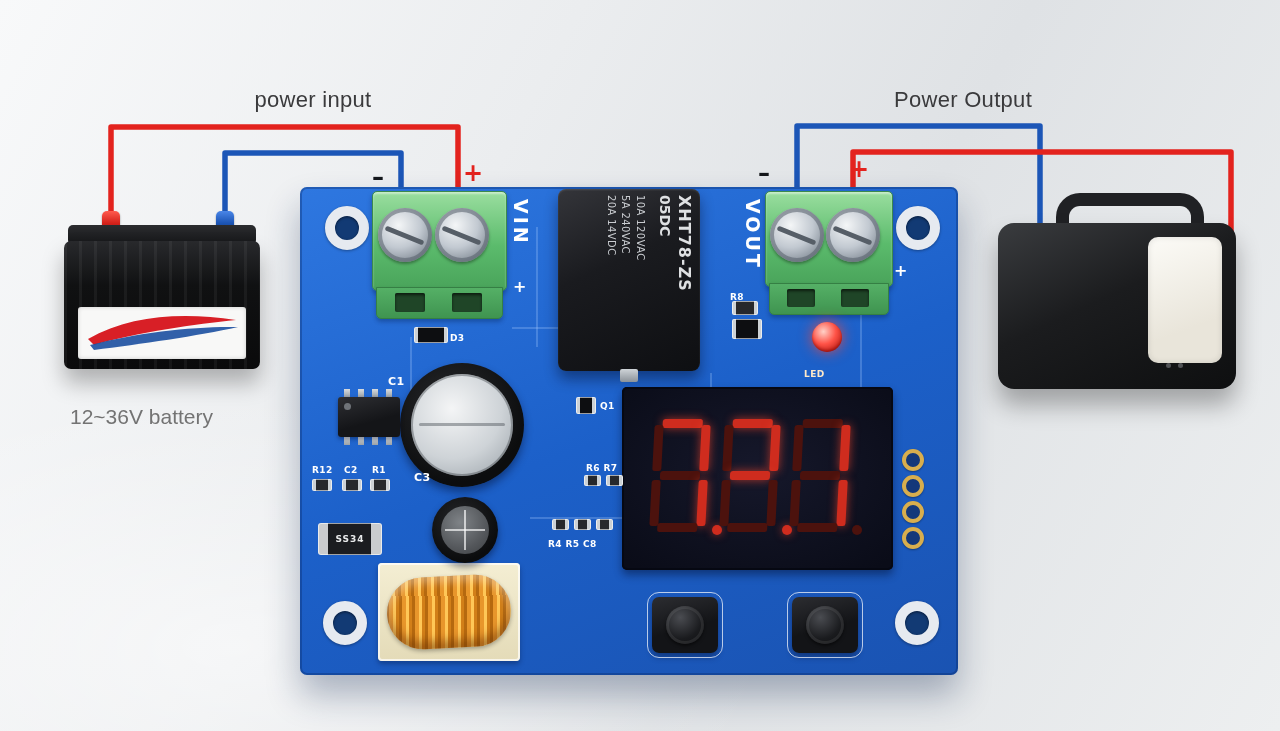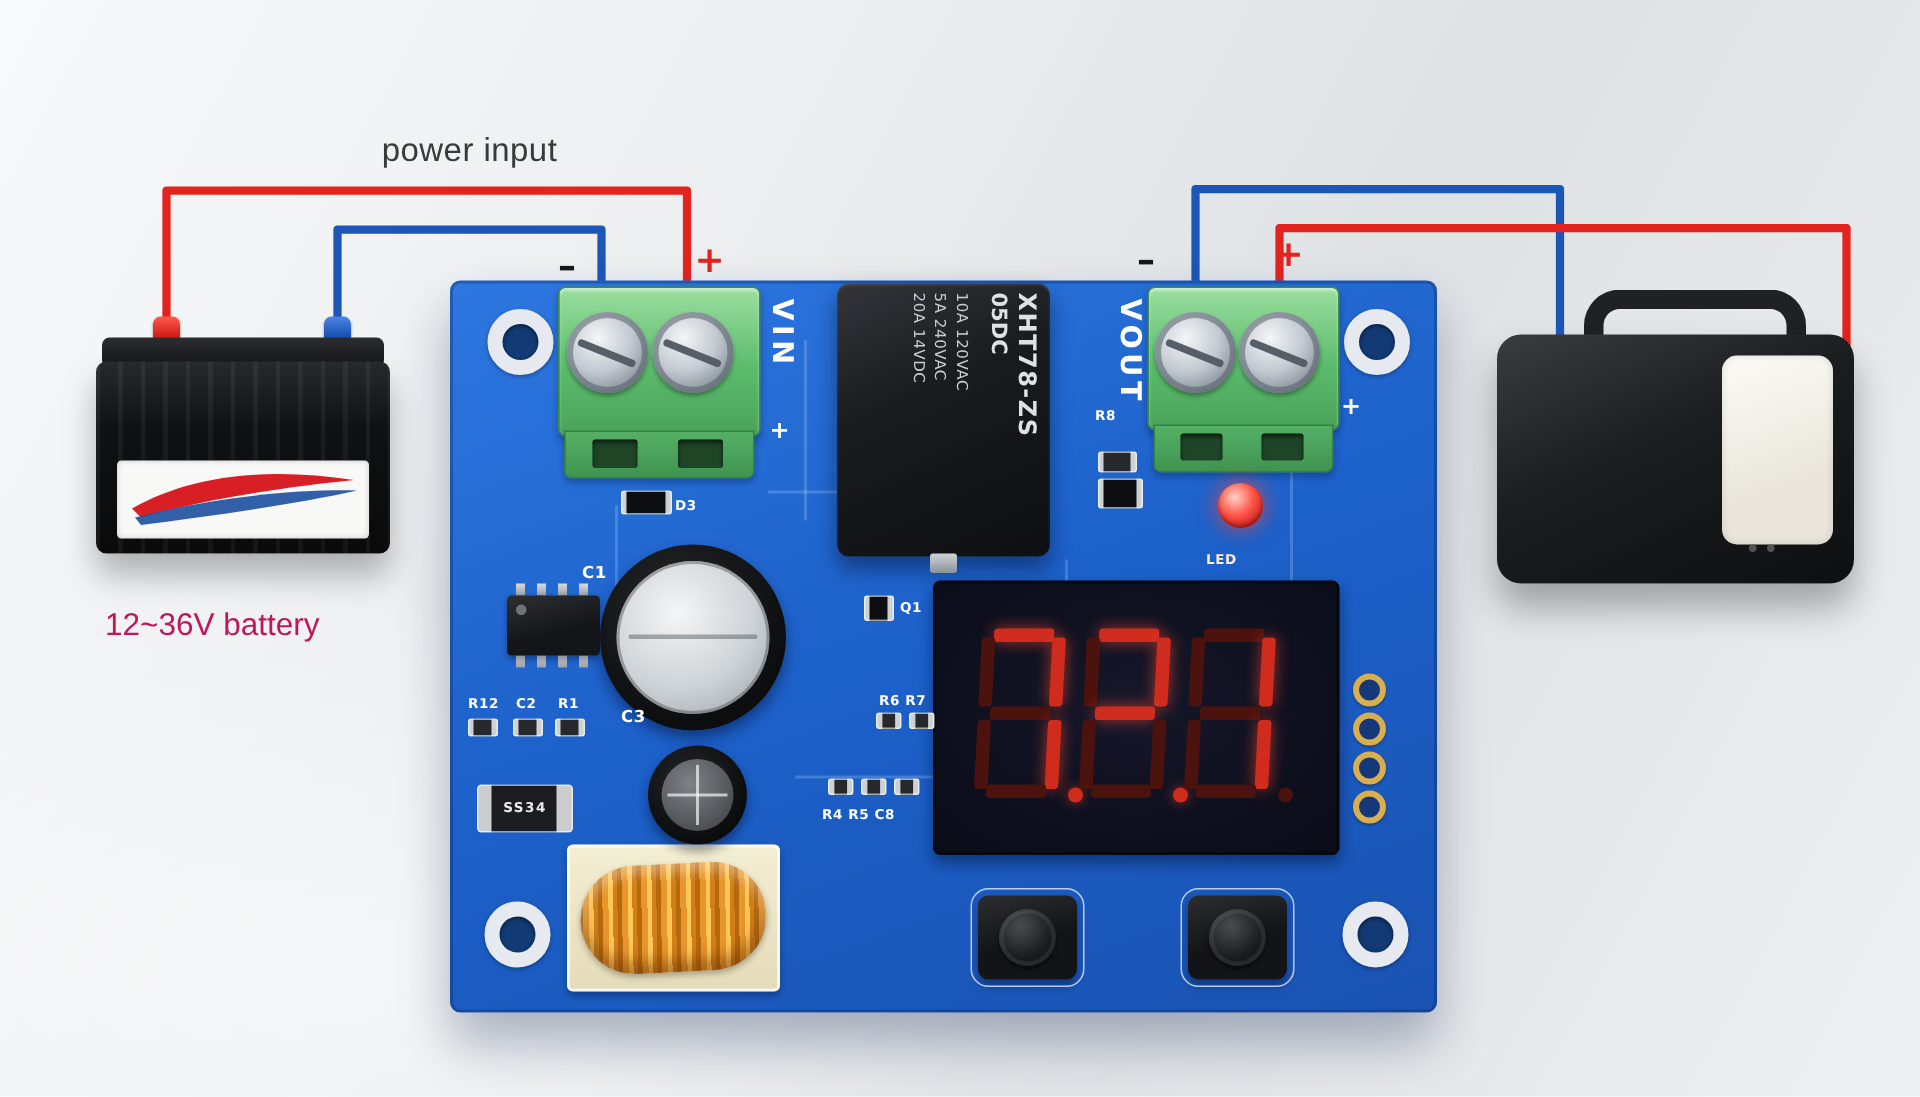--- a/index.html
+++ b/index.html
@@ -181,35 +181,36 @@
     background:linear-gradient(90deg,#ccd1d5 0 3px,#26282c 3px calc(100% - 3px),#ccd1d5 calc(100% - 3px));}
   .smd.dark{background:linear-gradient(90deg,#ccd1d5 0 3px,#0d0e11 3px calc(100% - 3px),#ccd1d5 calc(100% - 3px));}
 
   .diode{
     position:absolute;left:18px;top:336px;width:62px;height:30px;border-radius:3px;
     border:1px solid rgba(255,255,255,.6);
     background:linear-gradient(90deg,#caccce 0 9px,#1b1c20 9px 52px,#caccce 52px);
     color:#e8e9ea;font:bold 9px "DejaVu Sans",sans-serif;display:flex;align-items:center;justify-content:center;letter-spacing:1px;
   }
   .pad{position:absolute;width:14px;height:14px;border-radius:50%;border:4px solid #d8ae4e;background:#14387a;box-shadow:0 1px 2px rgba(0,0,0,.35);}
-  .caption{position:absolute;color:#be185d;font-size:21px;}
+  .caption{position:absolute;color:#737373;font-size:21px;}
 </style>
 </head>
 <body>
 
 <div class="stage">
 
   <svg class="wires" width="1280" height="731">
     <polyline points="111,204 111,102 458,102 458,178" fill="none" stroke="#e3231e" stroke-width="5.5" stroke-linejoin="round" stroke-linecap="round"></polyline>
     <polyline points="225,204 225,128 401,128 401,178" fill="none" stroke="#1c56b7" stroke-width="5.5" stroke-linejoin="round" stroke-linecap="round"></polyline>
     <polyline points="797,178 797,101 1040,101 1040,202" fill="none" stroke="#1c56b7" stroke-width="5.5" stroke-linejoin="round" stroke-linecap="round"></polyline>
     <polyline points="853,178 853,127 1231,127 1231,214" fill="none" stroke="#e3231e" stroke-width="5.5" stroke-linejoin="round" stroke-linecap="round"></polyline>
   </svg>
 
   <div class="anno" style="left:228px;top:62px;width:170px;">power input</div>
+  <div class="anno" style="left:858px;top:62px;width:210px;">Power Output</div>
 
   <span class="sign minus" style="left:372px;top:140px;">–</span>
   <span class="sign plus" style="left:463px;top:136px;">+</span>
   <span class="sign minus" style="left:758px;top:136px;">–</span>
   <span class="sign plus" style="left:849px;top:132px;">+</span>
 
   <div class="battery">
     <div class="bat-post red"></div>
     <div class="bat-post blue"></div>
     <div class="bat-top"></div>
@@ -269,21 +270,21 @@
 
     <div class="terminal" style="left:465px;top:4px;width:126px;height:94px;"></div>
     <div class="screw" style="left:470px;top:21px;"></div>
     <div class="screw" style="left:526px;top:21px;"></div>
     <div class="term-lip" style="left:469px;top:96px;width:118px;height:30px;"></div>
     <div class="term-slot" style="left:487px;top:102px;width:28px;height:18px;"></div>
     <div class="term-slot" style="left:541px;top:102px;width:28px;height:18px;"></div>
     <div class="vtext" style="left:442px;top:12px;height:92px;">VOUT</div>
     <div class="silk" style="left:594px;top:74px;font-size:16px;">+</div>
 
-    <div class="silk small" style="left:430px;top:86px;">R8</div>
+    <div class="silk small" style="left:430px;top:105px;">R8</div>
     <div class="smd" style="left:432px;top:114px;width:24px;height:12px;"></div>
     <div class="smd dark" style="left:432px;top:132px;width:28px;height:18px;"></div>
 
     <div class="led"></div>
     <div class="silk small" style="left:504px;top:182px;color:#ffe9c9;">LED</div>
 
     <div class="display">
       <div class="digit" style="left:30px;">
         <i class="seg h a lit"></i>
           <i class="seg v f"></i>

